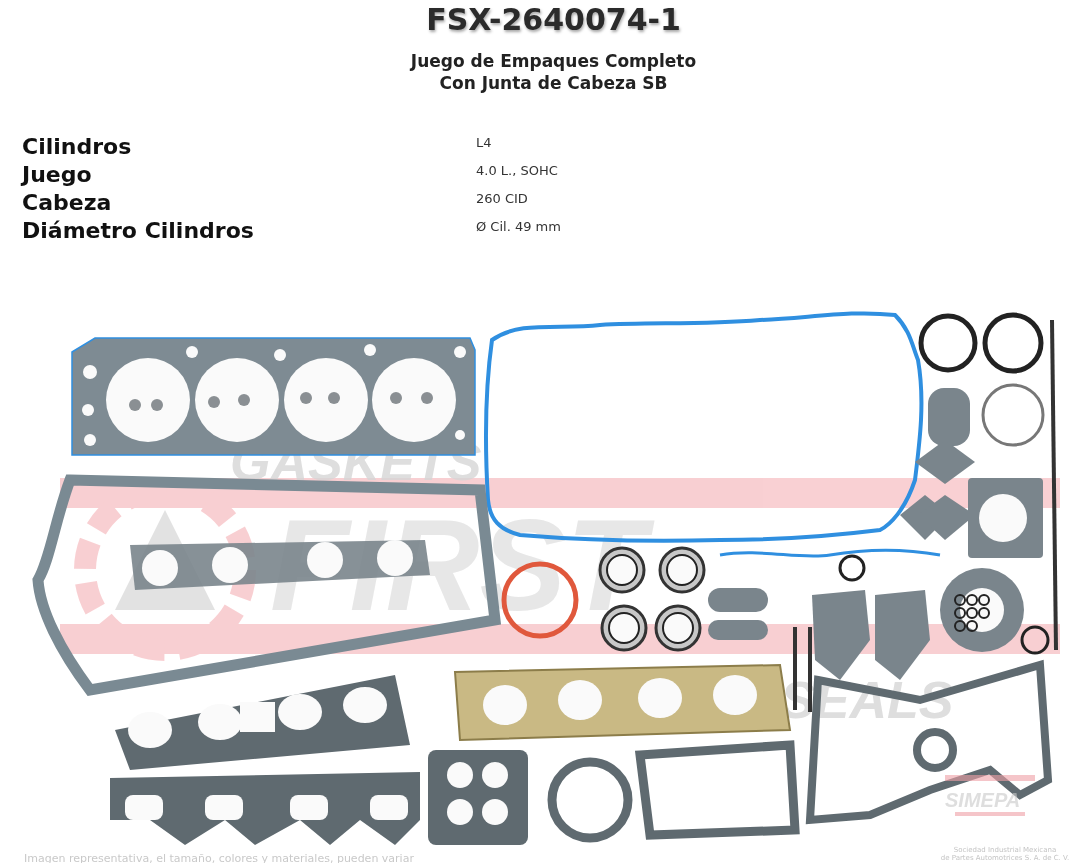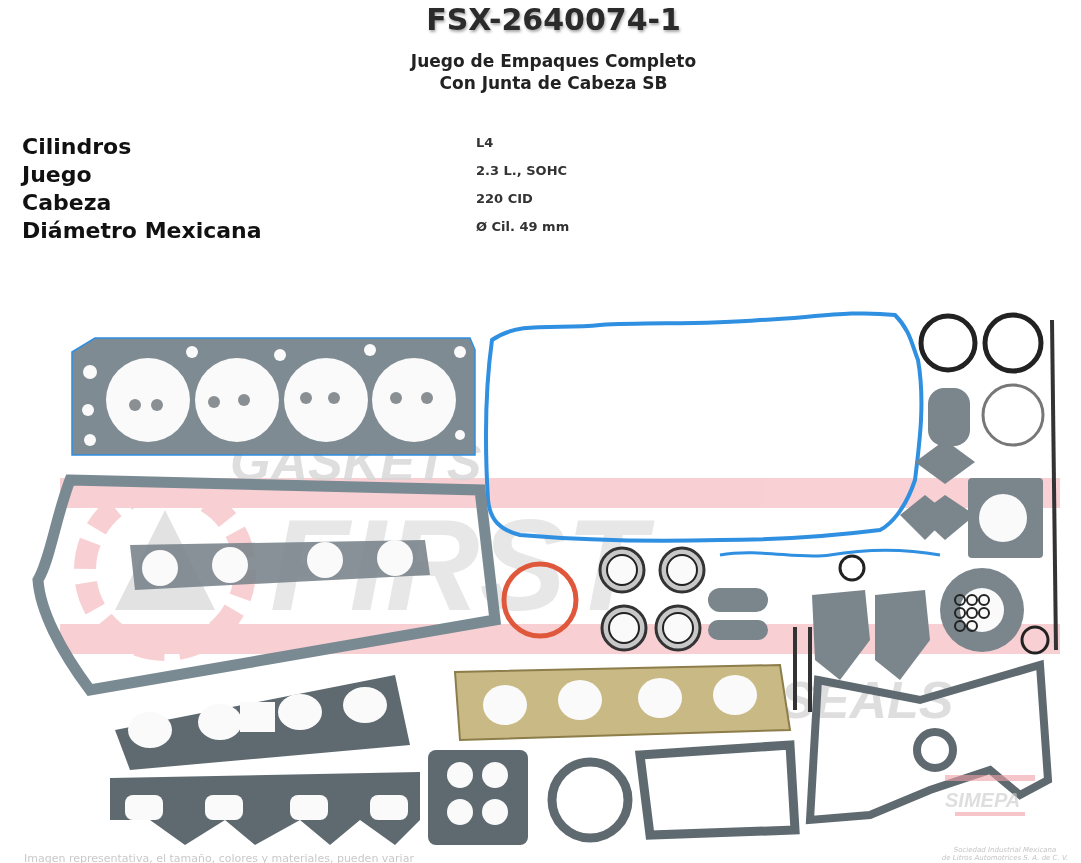--- a/index.html
+++ b/index.html
@@ -6,49 +6,49 @@
   body { width:1081px; height:863px; position:relative; overflow:hidden;
          font-family:"DejaVu Sans","Liberation Sans",sans-serif; color:#222; }
   .title { position:absolute; top:2px; left:0; width:1107px; text-align:center;
            font-size:30px; font-weight:bold; color:#2b2b2b; letter-spacing:0px;
            text-shadow:1px 2px 3px rgba(0,0,0,0.35); margin:0; }
   .subtitle { position:absolute; top:50px; left:0; width:1107px; text-align:center;
               font-size:17px; font-weight:bold; line-height:22px; color:#222; }
   .specs { position:absolute; top:132px; left:2px; }
   .spec-row { position:relative; height:28px; }
   .spec-label { position:absolute; left:0; top:0; font-size:22px; font-weight:bold; color:#111; white-space:nowrap; line-height:30px;margin-left:20px; }
-  .spec-value { position:absolute; left:474px; top:0; font-size:13px; color:#333; white-space:nowrap; line-height:22px;font-weight:bold; }
+  .spec-value { position:absolute; left:474px; top:0; font-size:13px; color:#333; white-space:nowrap; line-height:22px; }
   .product-image { position:absolute; left:20px; top:285px; width:1061px; height:578px; }
   .disclaimer { position:absolute; left:24px; top:852px; font-size:11px; color:#c9c9c9; white-space:nowrap; }
-  .simepa-caption { position:absolute; left:930px; top:846px; font-size:7px; color:#c4c4c4; text-align:center; line-height:8px; width:150px;font-style:italic; }
+  .simepa-caption { position:absolute; left:930px; top:846px; font-size:7px; color:#c4c4c4; text-align:center; line-height:8px; width:150px; }
 </style>
 </head>
 <body>
 
 <h1 class="title">FSX-2640074-1</h1>
 <div class="subtitle">
   <div>Juego de Empaques Completo</div>
   <div>Con Junta de Cabeza SB</div>
 </div>
 
 <div class="specs">
   <div class="spec-row">
     <span class="spec-label">Cilindros</span>
     <span class="spec-value">L4</span>
   </div>
   <div class="spec-row">
     <span class="spec-label">Juego</span>
-    <span class="spec-value">2.3 L., SOHC</span>
+    <span class="spec-value">4.0 L., SOHC</span>
   </div>
   <div class="spec-row">
     <span class="spec-label">Cabeza</span>
-    <span class="spec-value">220 CID</span>
-  </div>
-  <div class="spec-row">
-    <span class="spec-label">Diámetro Mexicana</span>
+    <span class="spec-value">260 CID</span>
+  </div>
+  <div class="spec-row">
+    <span class="spec-label">Diámetro Cilindros</span>
     <span class="spec-value">Ø Cil. 49 mm</span>
   </div>
 </div>
 
 <svg class="product-image" viewBox="20 285 1061 578" xmlns="http://www.w3.org/2000/svg">
 
   <g opacity="0.55">
     <rect x="60" y="478" width="1000" height="30" fill="#f4a9ae"></rect>
     <rect x="60" y="624" width="1000" height="30" fill="#f4a9ae"></rect>
     <circle cx="165" cy="570" r="80" fill="none" stroke="#f4a9ae" stroke-width="22" stroke-dasharray="28 14"></circle>
@@ -191,14 +191,14 @@
   <g opacity="0.6">
     <rect x="945" y="775" width="90" height="6" fill="#f0a0a6"></rect>
     <text x="945" y="807" font-family="'Liberation Sans', sans-serif" font-size="20" font-style="italic" font-weight="bold" fill="#c9c9c9">SIMEPA</text>
     <rect x="955" y="812" width="70" height="4" fill="#f0a0a6"></rect>
   </g>
 </svg>
 
 <div class="disclaimer">Imagen representativa, el tamaño, colores y materiales, pueden variar</div>
 <div class="simepa-caption">
   <div>Sociedad Industrial Mexicana</div>
-  <div>de Litros Automotrices S. A. de C. V.</div>
+  <div>de Partes Automotrices S. A. de C. V.</div>
 </div>
 
 </body></html>

